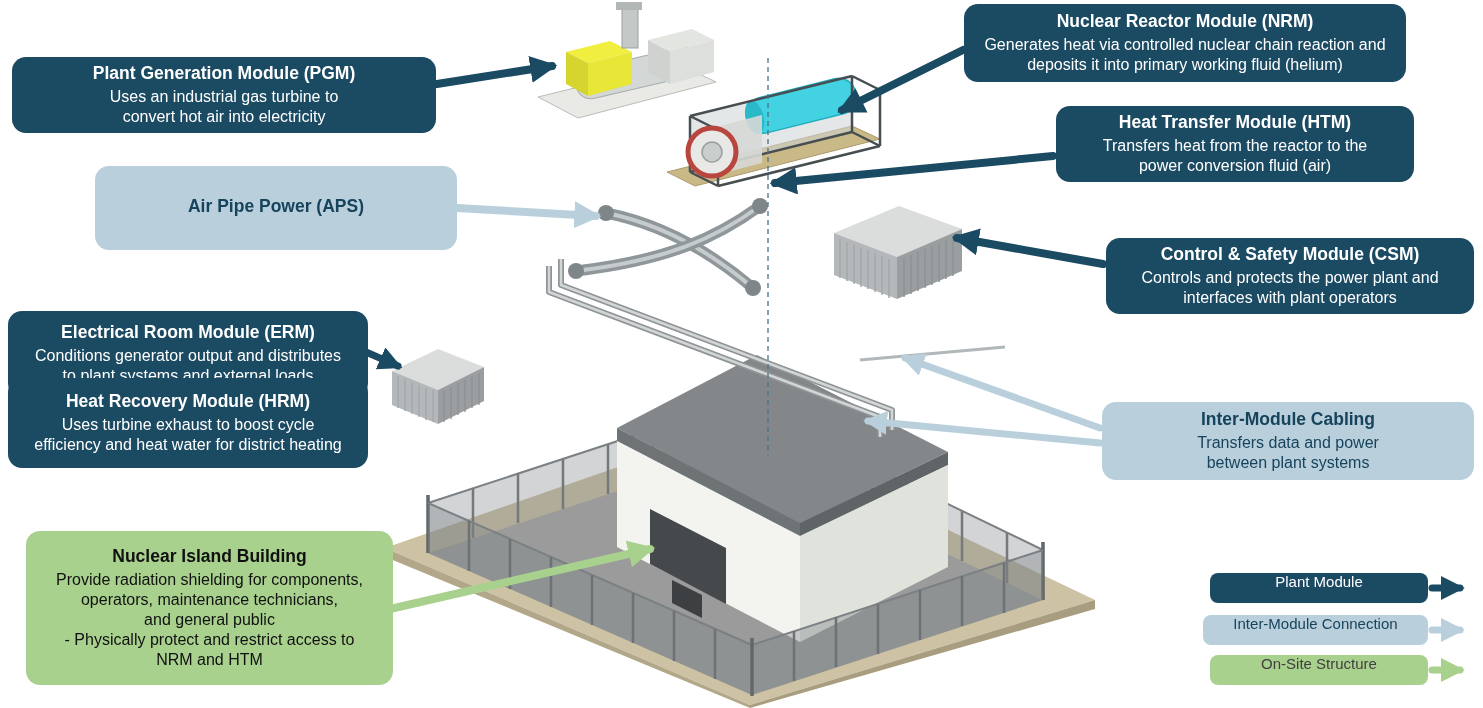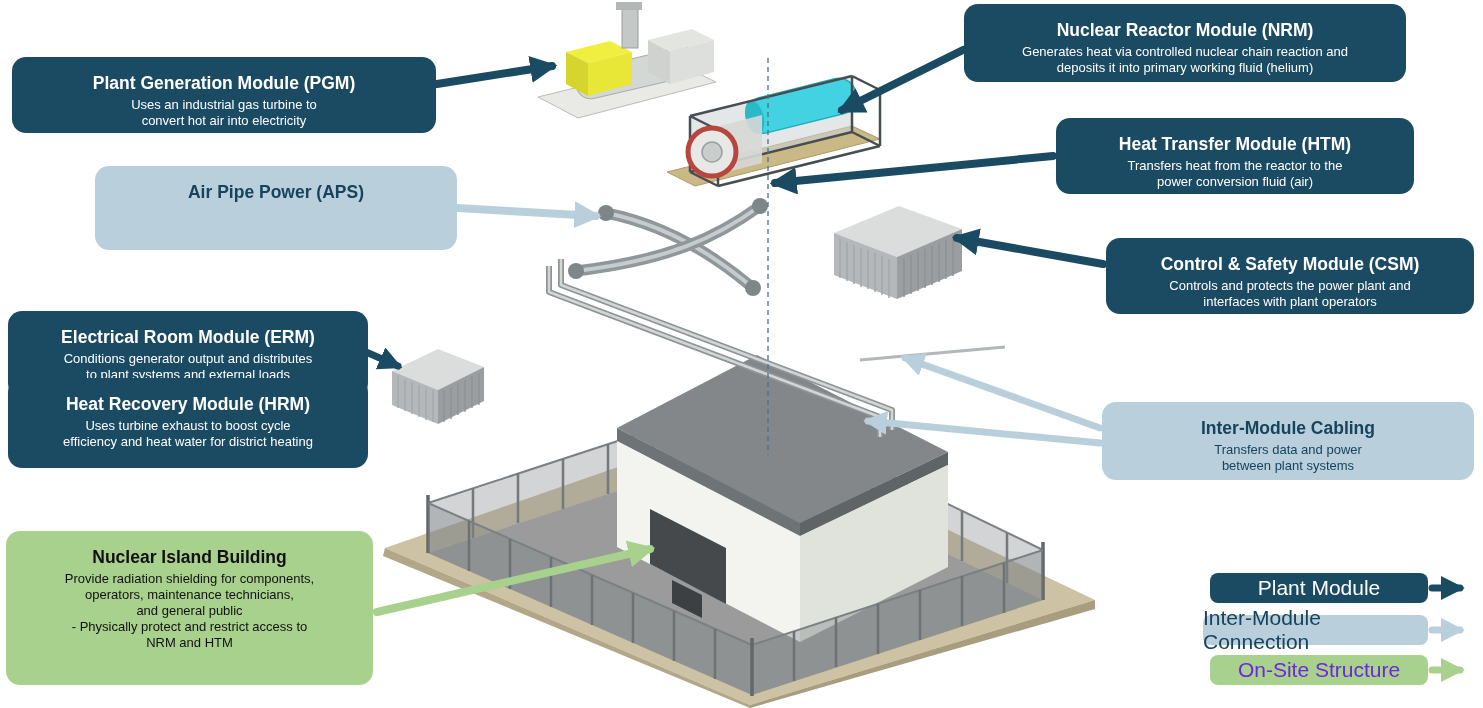--- a/index.html
+++ b/index.html
@@ -7,43 +7,43 @@
     --c-dark:#1b4a63;
     --c-light:#b9d0dc;
     --c-green:#a9d18e;
   }
   *{margin:0;padding:0;box-sizing:border-box}
   html,body{width:1483px;height:708px;background:#fff;font-family:"Liberation Sans",sans-serif;}
   .stage{position:relative;width:1483px;height:708px;overflow:hidden;background:#fff}
   svg.scene{position:absolute;left:0;top:0;z-index:1}
 
   .callout{position:absolute;border-radius:14px;padding:16px 12px;text-align:center;
-           display:flex;flex-direction:column;justify-content:flex-start;z-index:2}
+           display:flex;flex-direction:column;justify-content:center;z-index:2}
   .callout.dark{background:var(--c-dark);color:#ffffff}
   .callout.light{background:var(--c-light);color:#17435c}
   .callout.green{background:var(--c-green);color:#111111}
   .co-title{font-weight:700;font-size:17.5px;line-height:1.2;margin-bottom:3px}
-  .co-body{font-size:13px;line-height:1.24;white-space:pre-line}
-
-  .legend-box{position:absolute;border-radius:8px;display:flex;align-items:center;justify-content:center;
-              font-size:21px;z-index:2}
+  .co-body{font-size:16px;line-height:1.24;white-space:pre-line}
+
+  .legend-box{position:absolute;border-radius:8px;display:flex;justify-content:center;
+              font-size:15px;z-index:2}
   .legend-box.dark{background:var(--c-dark);color:#fff}
   .legend-box.light{background:var(--c-light);color:#17435c}
-  .legend-box.green{background:var(--c-green);color:#6d28d9}
+  .legend-box.green{background:var(--c-green);color:#404040}
 
   
   #co-pgm{left:12px;top:57px;width:424px;height:76px}
   #co-nrm{left:964px;top:4px;width:442px;height:78px}
-  #co-htm{left:1056px;top:118px;width:358px;height:76px}
+  #co-htm{left:1056px;top:106px;width:358px;height:76px}
   #co-aps{left:95px;top:166px;width:362px;height:84px}
   #co-csm{left:1106px;top:238px;width:368px;height:76px}
   #co-erm{left:8px;top:311px;width:360px;height:86px}
   #co-hrm{left:8px;top:378px;width:360px;height:90px}
   #co-cab{left:1102px;top:402px;width:372px;height:78px}
-  #co-nib{left:6px;top:531px;width:367px;height:154px}
+  #co-nib{left:26px;top:531px;width:367px;height:154px}
 
   #lg-plant{left:1210px;top:573px;width:218px;height:30px}
   #lg-inter{left:1203px;top:615px;width:225px;height:30px}
   #lg-onsite{left:1210px;top:655px;width:218px;height:30px}
 
   
   .arr-d{stroke:var(--c-dark)}
   .arr-l{stroke:var(--c-light)}
   .arr-g{stroke:var(--c-green)}
   .ahd{fill:var(--c-dark)}

